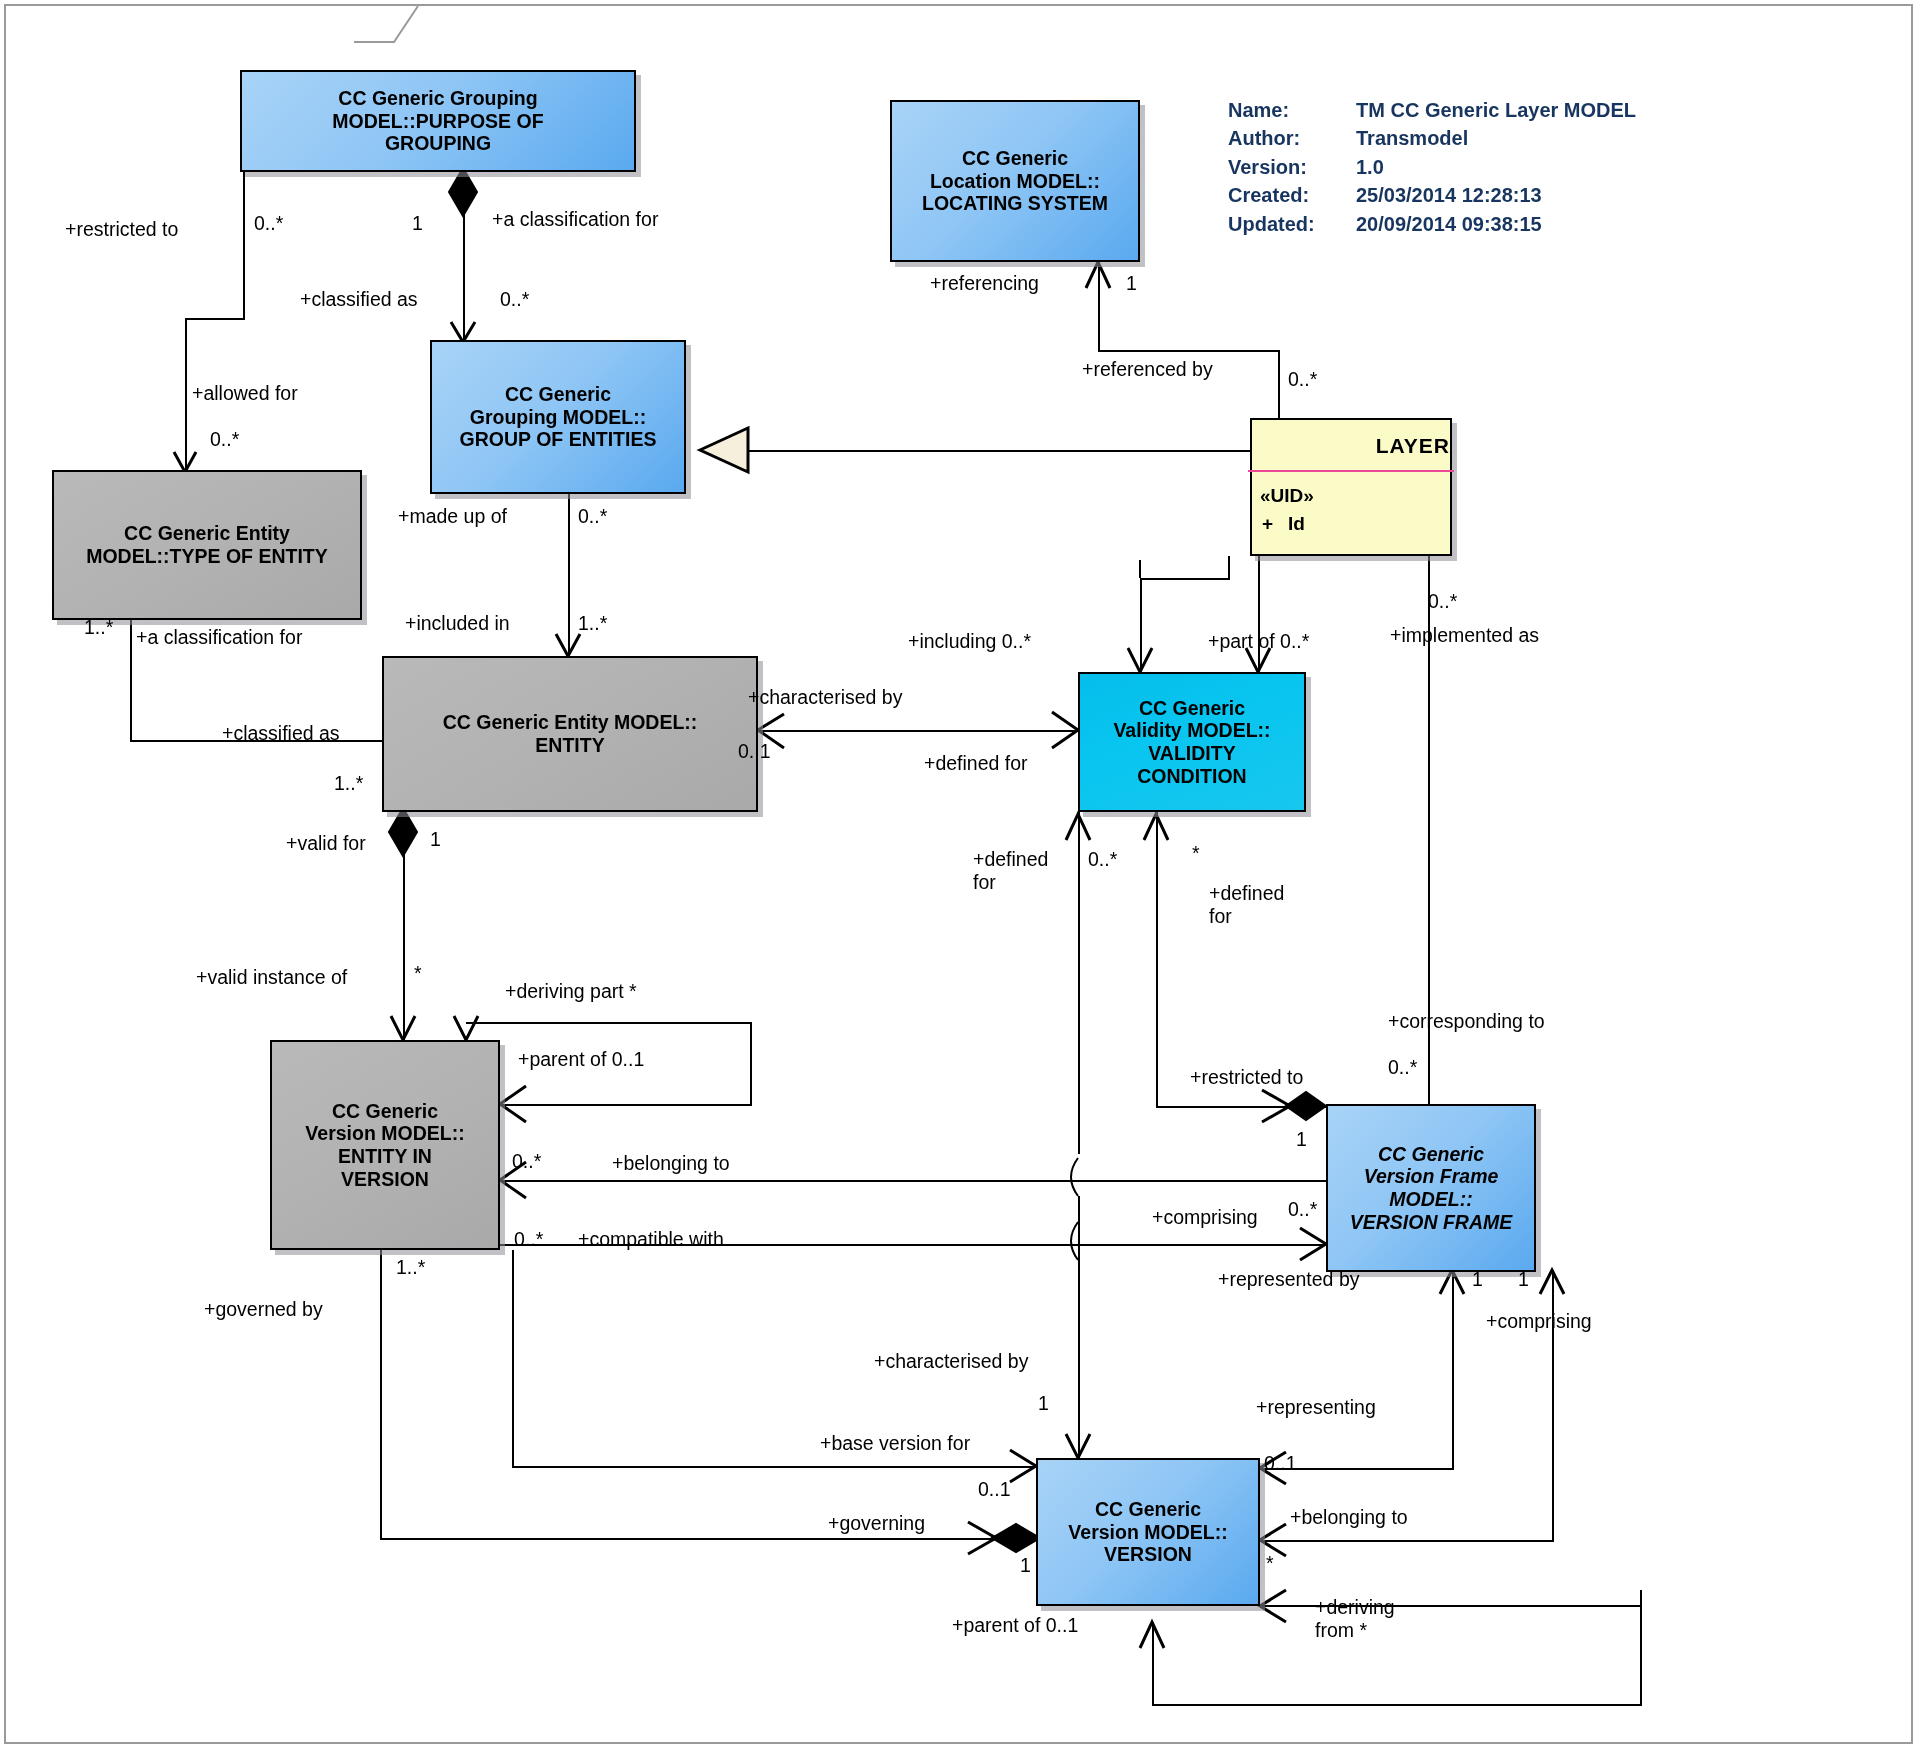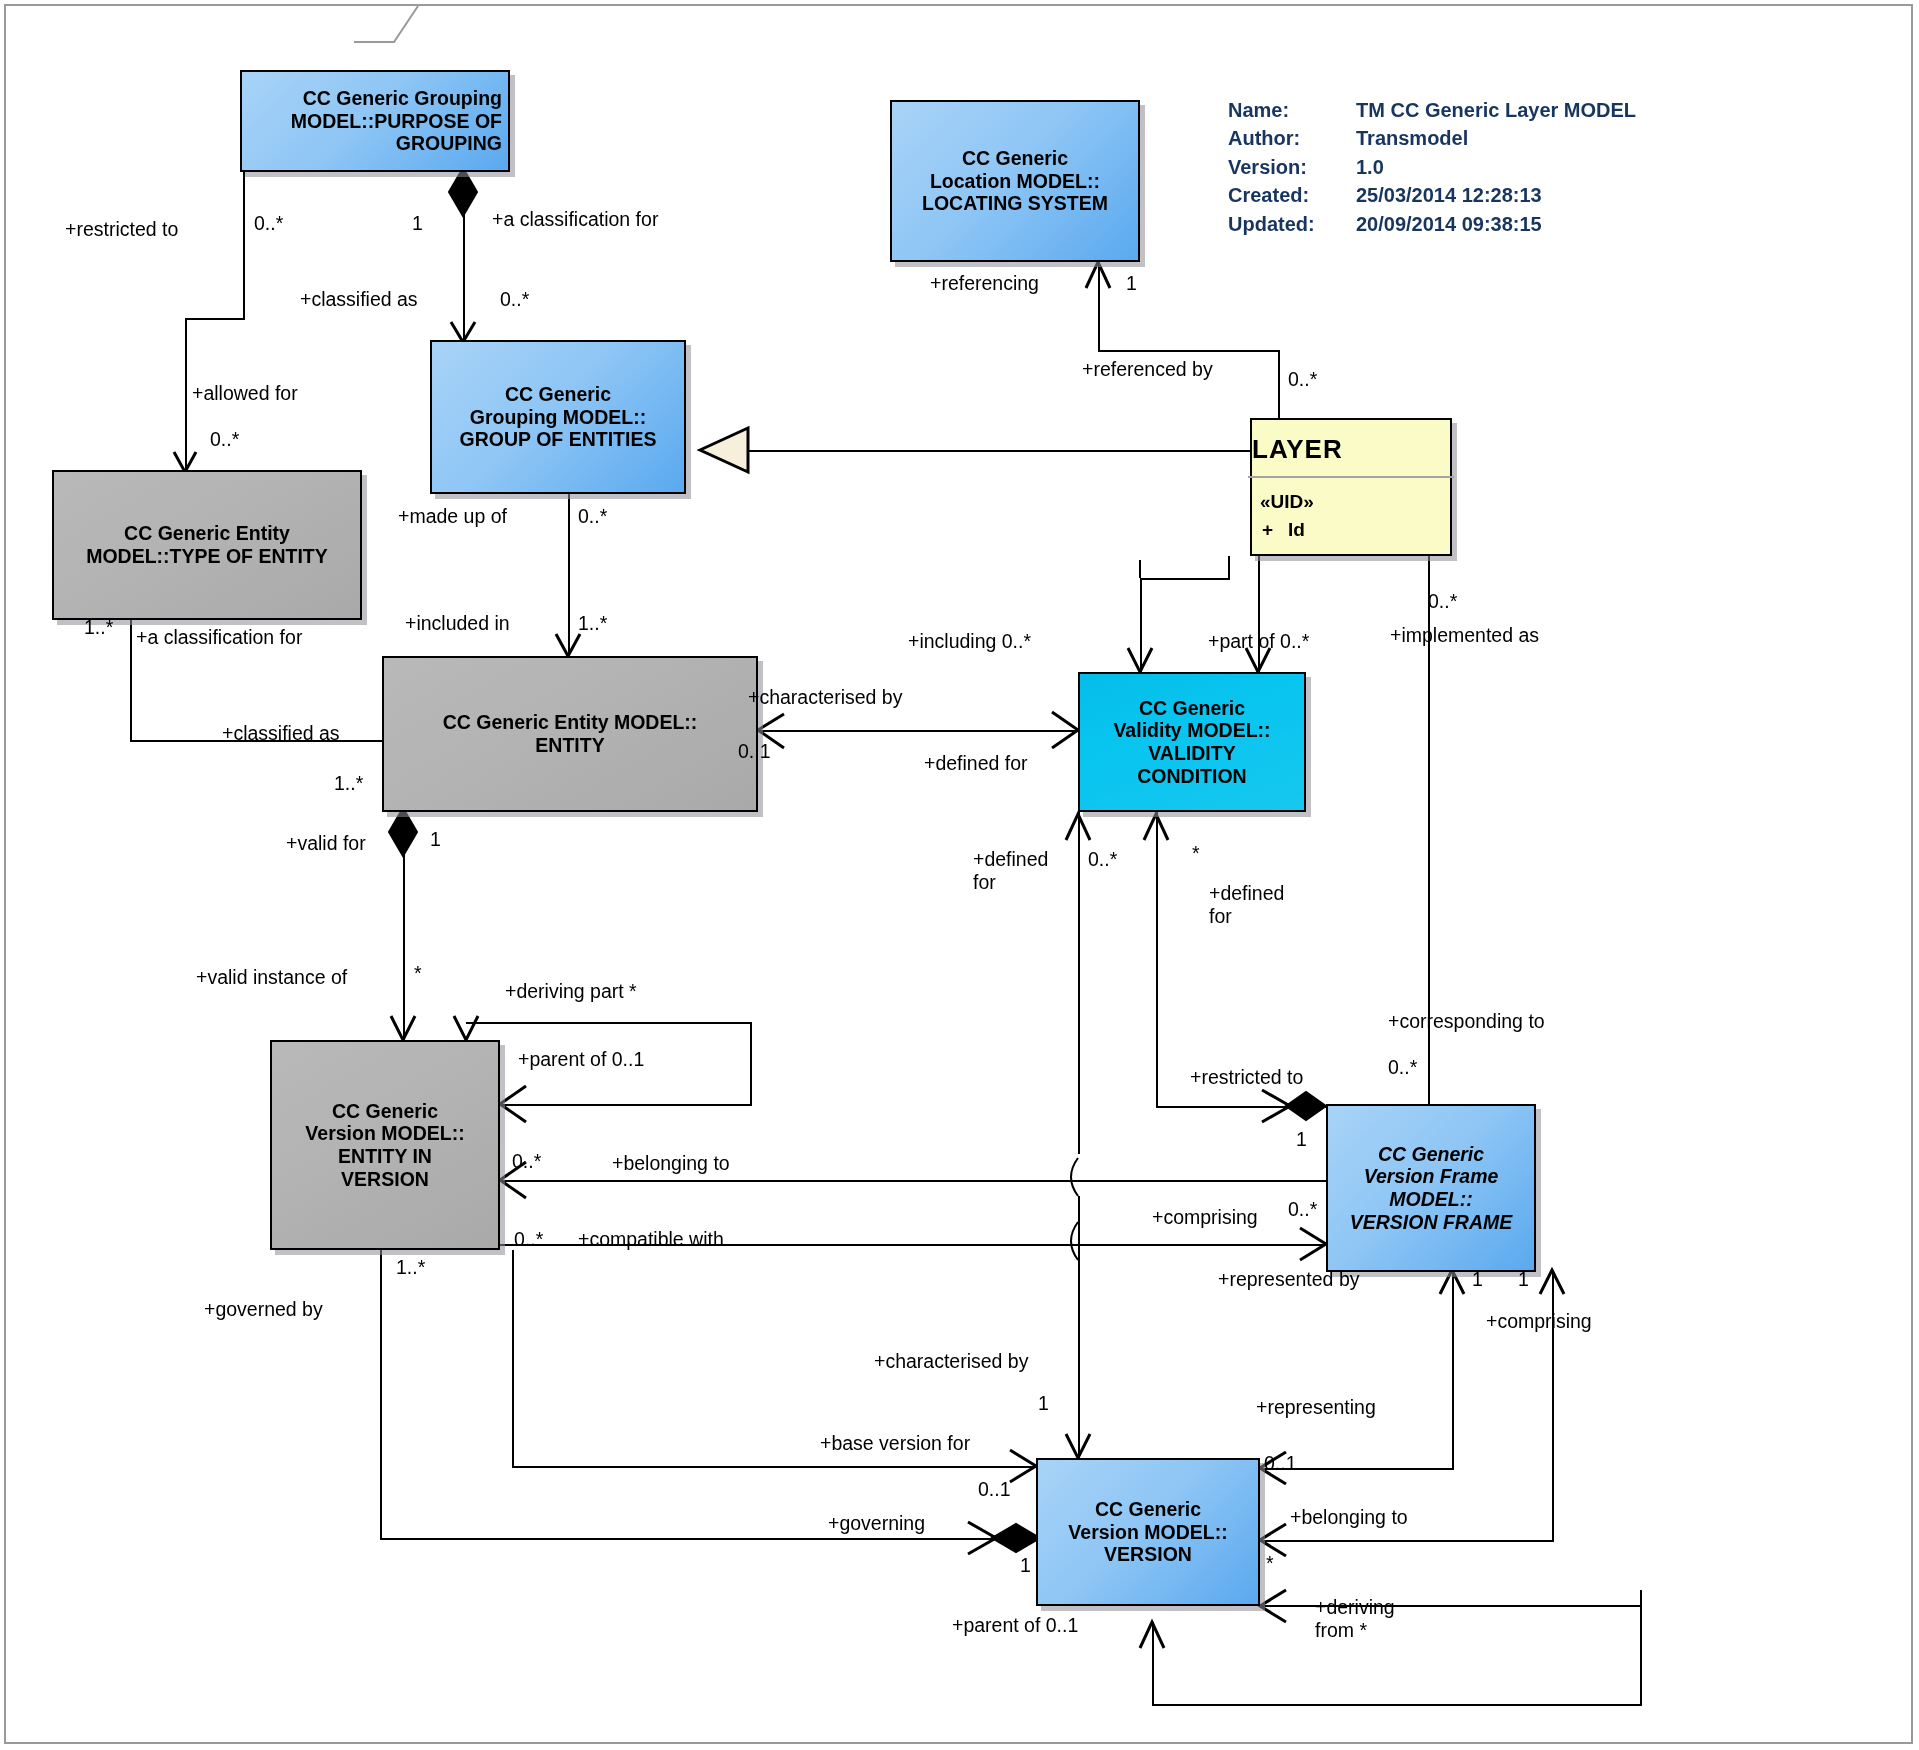--- a/index.html
+++ b/index.html
@@ -58,24 +58,24 @@
   .cls.blue  { background: linear-gradient(135deg,#a8d3f7 0%,#8fc6f5 45%,#5aa9ef 100%); }
   .cls.cyan  { background: linear-gradient(160deg,#06bdea 0%,#08c5f0 40%,#17c7ee 100%); }
   .cls.gray  { background: linear-gradient(150deg,#b9b9b9 0%,#b2b2b2 50%,#a9a9a9 100%); }
   .cls.yellow{ background: #fbfbc8; }
   .cls.abstract { font-style: italic; }
   .cls .title-line { display:block; }
 
   
   .cls.compart { justify-content: flex-start; padding: 0; }
   .cls.compart .hdr {
-    width: 100%; text-align: left;
+    width: 100%; text-align: right;
     padding: 14px 4px 12px 4px;
-    border-bottom: 2px solid #a3a3a3;
-    font-size: 26px; letter-spacing: 1px;
+    border-bottom: 2px solid #ec4899;
+    font-size: 21px; letter-spacing: 1px;
   }
   .cls.compart .body {
     width: 100%;
     padding: 10px 0 6px 16px;
     text-align: left;
     font-size: 19px;
     font-weight: bold;
     line-height: 1.45;
   }
   .cls.compart .body .attr { padding-left: 2px; }
@@ -264,21 +264,21 @@
     <line x1="1260" y1="1606" x2="1640" y2="1606" stroke="#000" stroke-width="2"></line>
 
     <polyline points="1140,1648 1152,1622 1164,1648" fill="none" stroke="#000" stroke-width="3"></polyline>
 
     <path d="M1078,1158 q -14,19 0,38" fill="none" stroke="#000" stroke-width="2"></path>
     <path d="M1078,1222 q -14,19 0,38" fill="none" stroke="#000" stroke-width="2"></path>
 
     <line x1="1140" y1="578" x2="1140" y2="560" stroke="#000" stroke-width="2"></line>
   </svg>
 
-  <div class="cls blue" style="left:240px; top:70px; width:270px; height:102px;align-items:flex-end;">
+  <div class="cls blue" style="left:240px; top:70px; width:396px; height:102px;">
     <span class="title-line">CC Generic Grouping</span>
     <span class="title-line">MODEL::PURPOSE OF</span>
     <span class="title-line">GROUPING</span>
   </div>
 
   <div class="cls blue" style="left:890px; top:100px; width:250px; height:162px;">
     <span class="title-line">CC Generic</span>
     <span class="title-line">Location MODEL::</span>
     <span class="title-line">LOCATING SYSTEM</span>
   </div>

